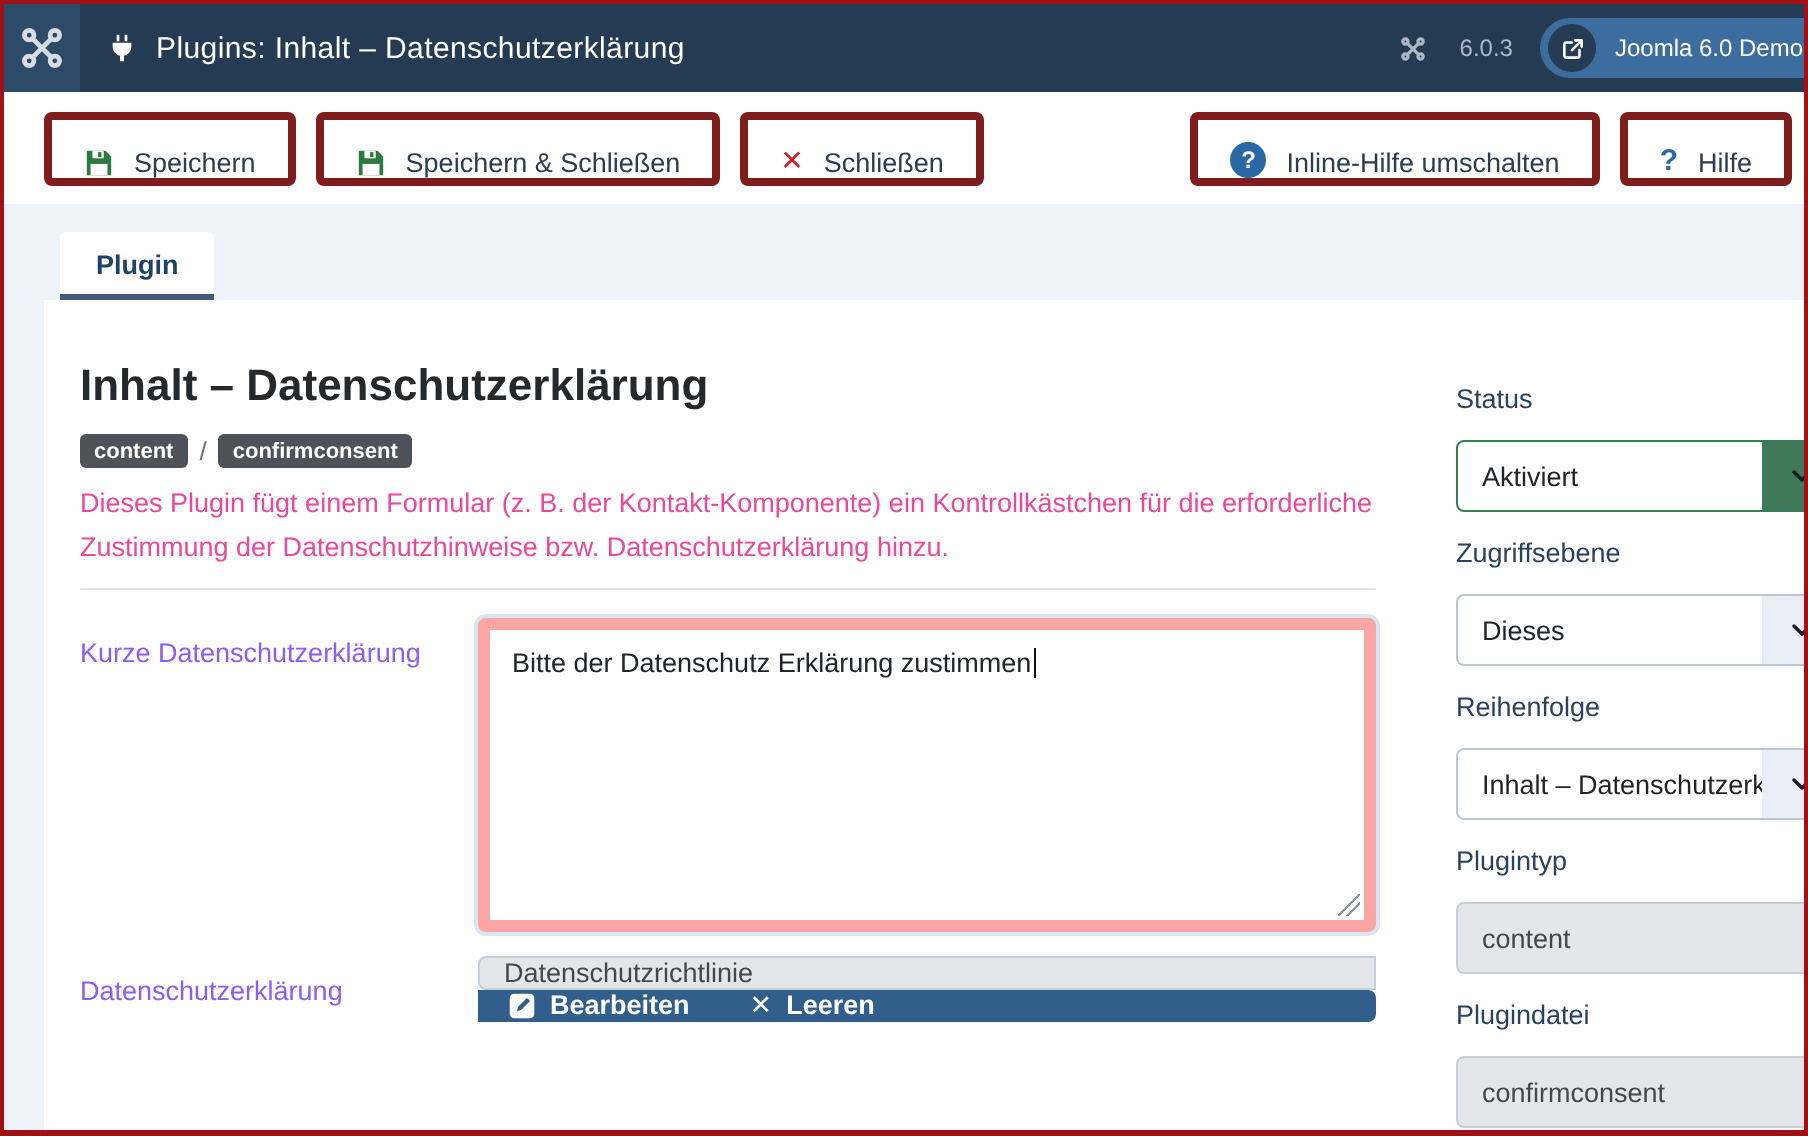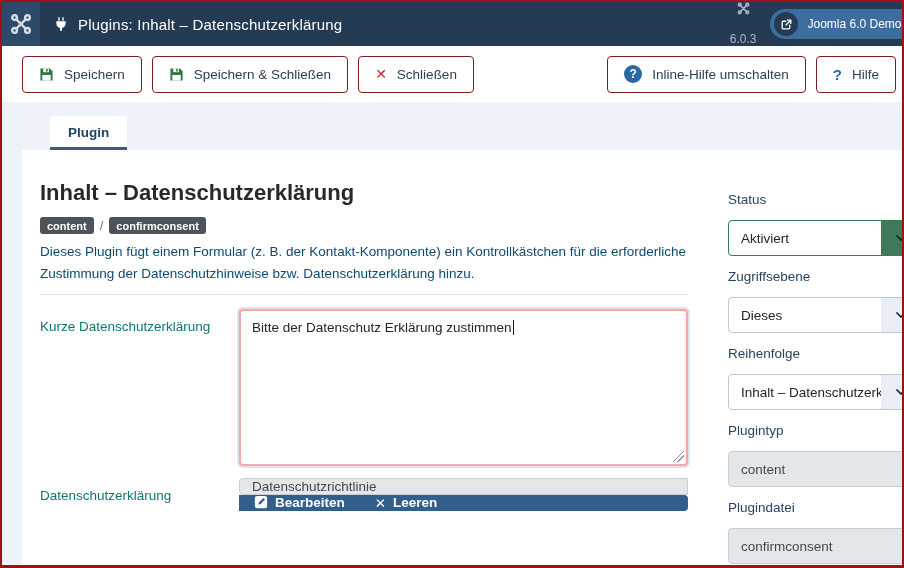--- a/index.html
+++ b/index.html
@@ -19,81 +19,81 @@
     display: flex; align-items: center; color: #fff;
     position: relative; overflow: hidden;
   }
   .brand {
     width: 38px; height: 44px; background: #2d4a68;
     display: flex; align-items: center; justify-content: center; flex: none;
   }
   .nav-title-wrap { display: flex; align-items: center; gap: 9px; margin-left: 13px; }
   .nav-title { font-size: 15px; font-weight: 500; letter-spacing: .2px; }
   .nav-right { margin-left: auto; display: flex; align-items: center; gap: 14px; }
-  .version { color: #aeb9c6; font-size: 12px; display: flex; align-items: center; gap: 17px; flex-direction: column; }
+  .version { color: #aeb9c6; font-size: 12px; display: flex; align-items: center; gap: 17px; }
   .demo-pill {
     height: 30px; background: #3d6d9e; border-radius: 16px 0 0 16px;
     display: flex; align-items: center; gap: 9px; padding: 0 14px 0 4px;
     color: #fff; font-size: 12px; white-space: nowrap; margin-right: -60px;
   }
   .demo-pill .circ {
     width: 24px; height: 24px; border-radius: 50%; background: #243b53;
     display: flex; align-items: center; justify-content: center; flex: none;
   }
 
   
   .toolbar {
     height: 56px; flex: none; background: #fff;
     display: flex; align-items: center; padding: 0 20px; gap: 10px;
   }
   .btn {
-    display: inline-flex; align-items: center; gap: 10px;
-    background: #fff; border: 1px solid #7f1d1d; border-radius: 4px;
+    display: inline-flex; align-items: flex-end; gap: 10px;
+    background: #fff; border: 4px solid #7f1d1d; border-radius: 4px;
     height: 37px; padding: 0 16px; font-size: 13.5px; color: #2c3d52;
     font-family: inherit; cursor: pointer; white-space: nowrap;
   }
   .toolbar-right { margin-left: auto; display: flex; gap: 10px; margin-right: -14px; }
   .qcircle {
     width: 18px; height: 18px; border-radius: 50%; background: #2a67a5;
     color: #fff; font-size: 12px; font-weight: bold;
     display: inline-flex; align-items: center; justify-content: center; flex: none;
   }
   .qplain { color: #2a67a5; font-weight: bold; font-size: 15px; }
   .xred { color: #c9252c; font-weight: bold; font-size: 14px; }
 
   
   .page { flex: 1; background: #eef2f9; padding-top: 14px; display: flex; flex-direction: column; overflow: hidden; }
-  .tabs { margin-left: 20px; display: flex; flex: none; padding-left: 28px; }
+  .tabs { display: flex; flex: none; padding-left: 28px; }
   .tab {
     background: #fff; padding: 9px 18px 7px; font-size: 13.5px; font-weight: bold;
     color: #1f4268; border-bottom: 3px solid #44597c; border-radius: 3px 3px 0 0; cursor: pointer;
   }
   .card {
     flex: 1; margin-left: 20px; background: #fff; overflow: hidden;
     padding: 18px 6px 0 18px; display: flex;
   }
 
   .col-main { width: 648px; flex: none; }
   h1 { font-size: 22px; font-weight: bold; color: #26292c; margin: 12px 0 11px; }
   .badges { display: flex; align-items: center; gap: 6px; margin-bottom: 7px; }
   .badge {
     background: #4d5358; color: #fff; font-size: 11px; font-weight: bold;
     padding: 2.5px 7px; border-radius: 3px;
   }
   .badge-sep { color: #6a7077; font-size: 13px; }
-  .descr { font-size: 13.5px; color: #0c4a6e; line-height: 1.62; max-width: 650px; margin-bottom: 9px; }
+  .descr { font-size: 13.5px; color: #ec4899; line-height: 1.62; max-width: 650px; margin-bottom: 9px; }
   .divider { border: none; border-top: 1px solid #dde2e8; margin: 0 0 14px; }
 
   .frow { display: flex; align-items: flex-start; }
   .frow + .frow { margin-top: 12px; }
-  .flabel { width: 199px; flex: none; font-size: 13.5px; color: #0f766e; padding-top: 10px; }
+  .flabel { width: 199px; flex: none; font-size: 13.5px; color: #8b5cf6; padding-top: 10px; }
   .fcontrol { flex: 1; }
 
   .fake-textarea {
-    position: relative; height: 157px; border: 2px solid #fca5a5; border-radius: 4px;
+    position: relative; height: 157px; border: 6px solid #fca5a5; border-radius: 4px;
     box-shadow: 0 0 0 2px rgba(47,110,178,.18);
     padding: 9px 11px; font-size: 13.5px; color: #212529; background: #fff; cursor: text;
   }
   .caret { display: inline-block; width: 1.5px; height: 15px; background: #111; vertical-align: -3px; margin-left: 1px; }
   .resize-grip {
     position: absolute; right: 2px; bottom: 2px; width: 11px; height: 11px;
     background:
       linear-gradient(135deg, transparent 0 46%, #8d959d 46% 53%, transparent 53% 68%, #8d959d 68% 75%, transparent 75%);
   }
 
@@ -115,21 +115,21 @@
   .readonly-input {
     height: 36px; background: #e4e7ea; border: 1px solid #c6ced8; border-radius: 4px;
     font-size: 13.5px; color: #43484d; display: flex; align-items: center; padding: 0 12px;
     white-space: nowrap; overflow: hidden;
   }
 
   .concat { display: flex; flex-direction: column; }
   .concat .readonly-input { flex: 1; border-radius: 4px 0 0 4px; }
   .btn-group-blue {
     flex: none; background: #315e8a; border-radius: 0 4px 4px 0;
-    display: flex; align-items: flex-start;
+    display: flex; align-items: center;
   }
   .blue-btn {
     background: transparent; border: none; color: #fff; font-size: 13.5px; font-weight: bold;
     font-family: inherit; display: flex; align-items: center; gap: 7px; padding: 0 15px; cursor: pointer;
   }
 
   
   .col-side { width: 194px; flex: none; margin-left: 40px; padding-top: 24px; }
   .sgroup + .sgroup { margin-top: 13px; }
   .slabel { font-size: 13.5px; color: #29425f; margin-bottom: 13px; }

